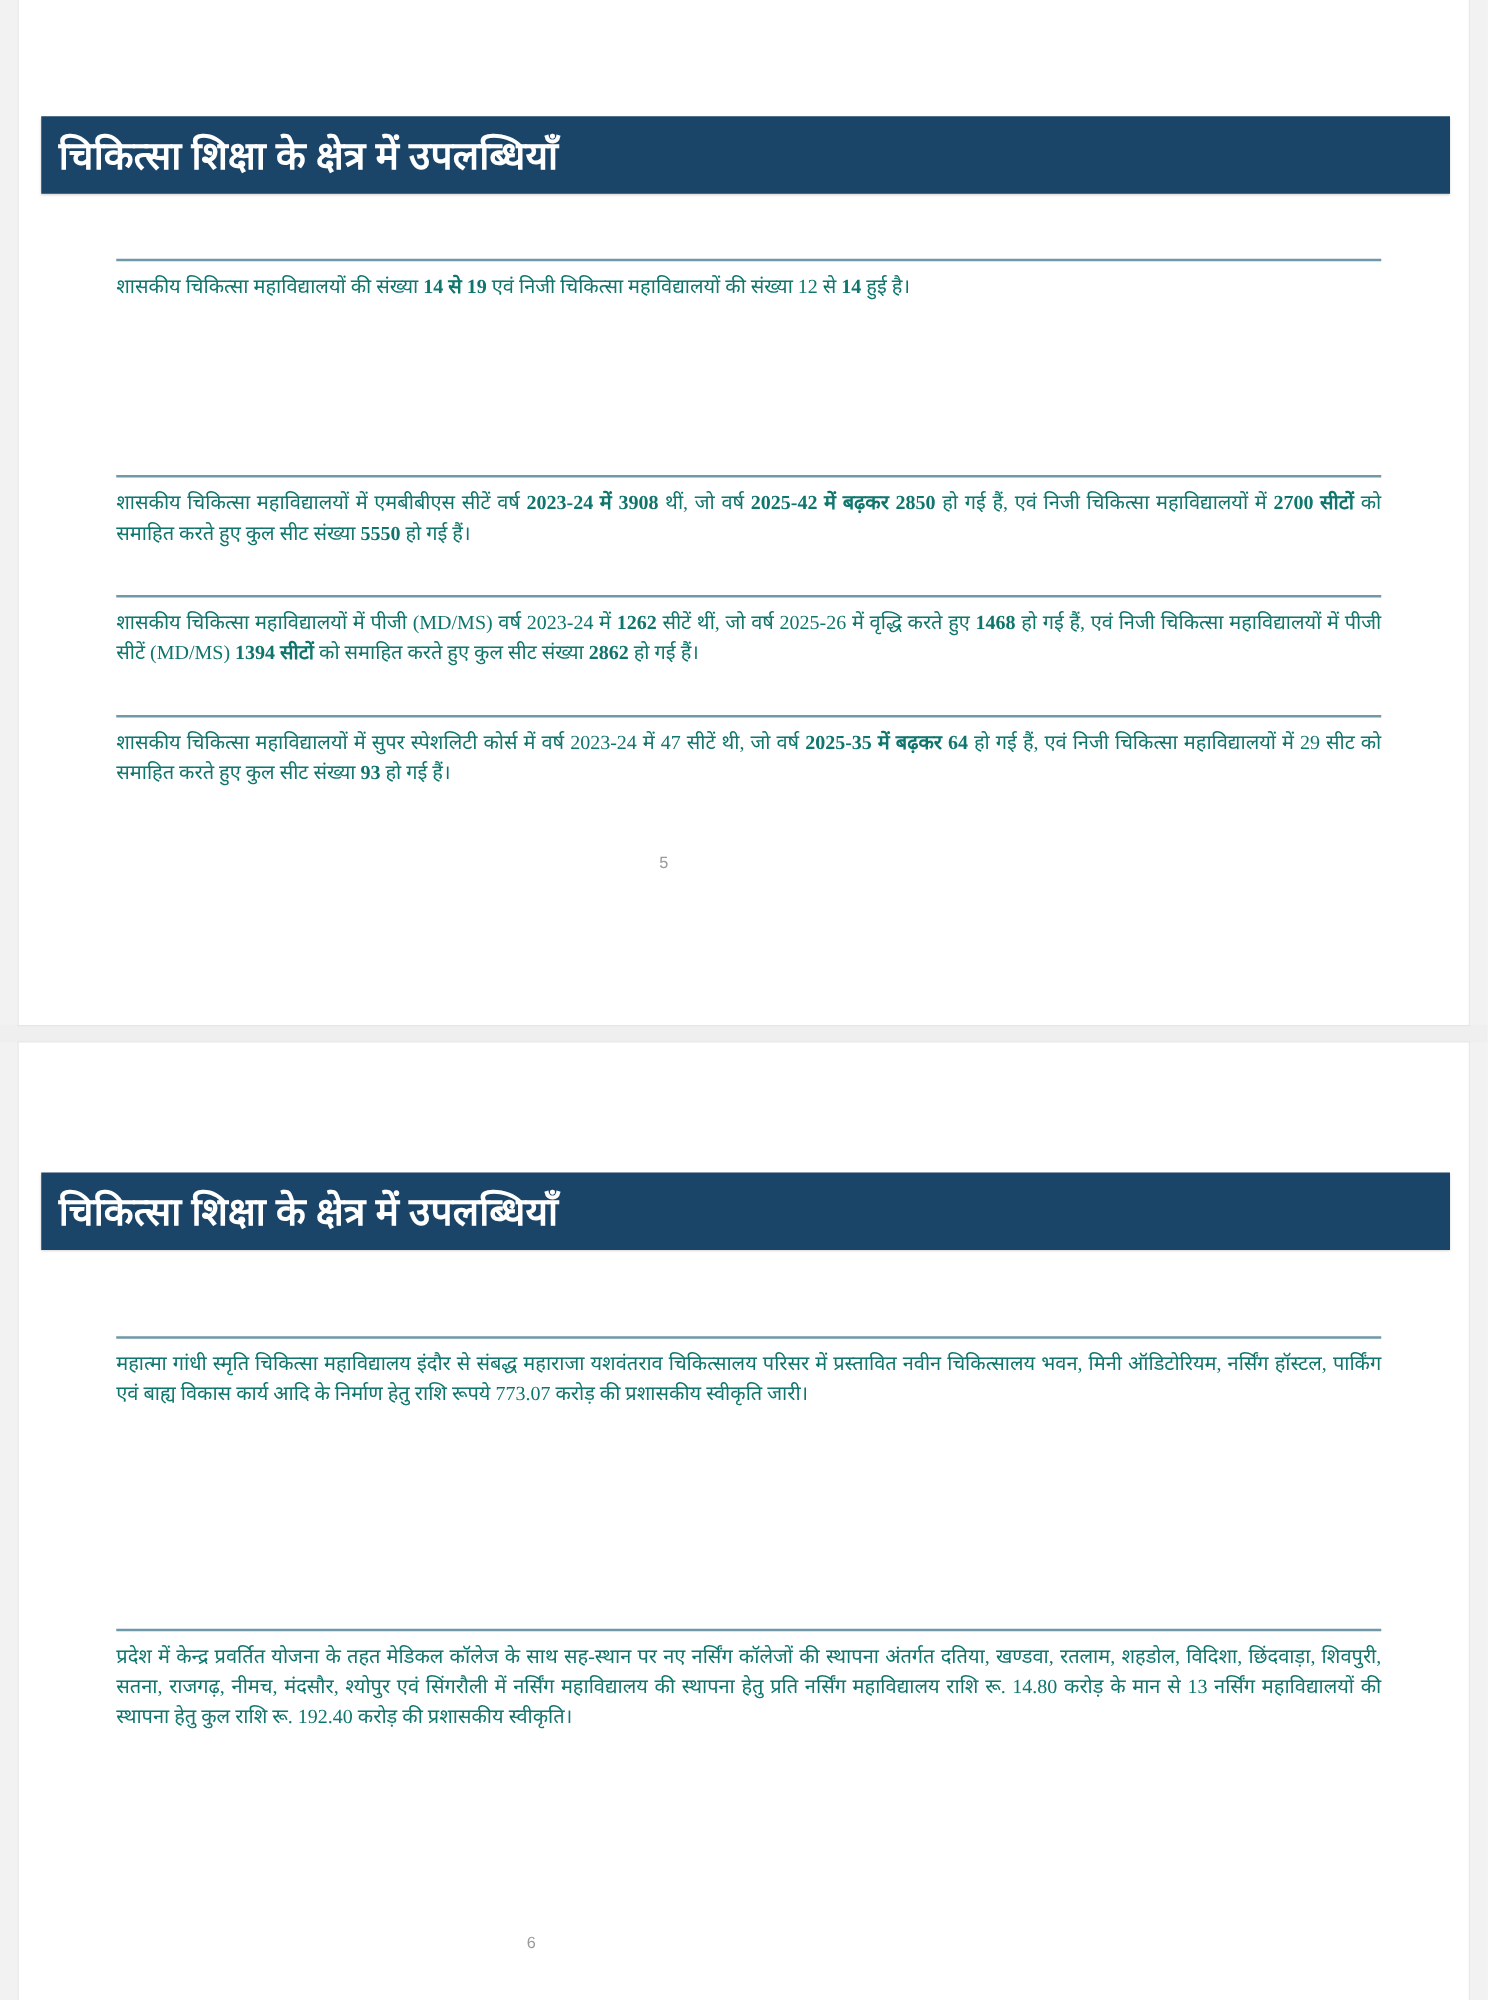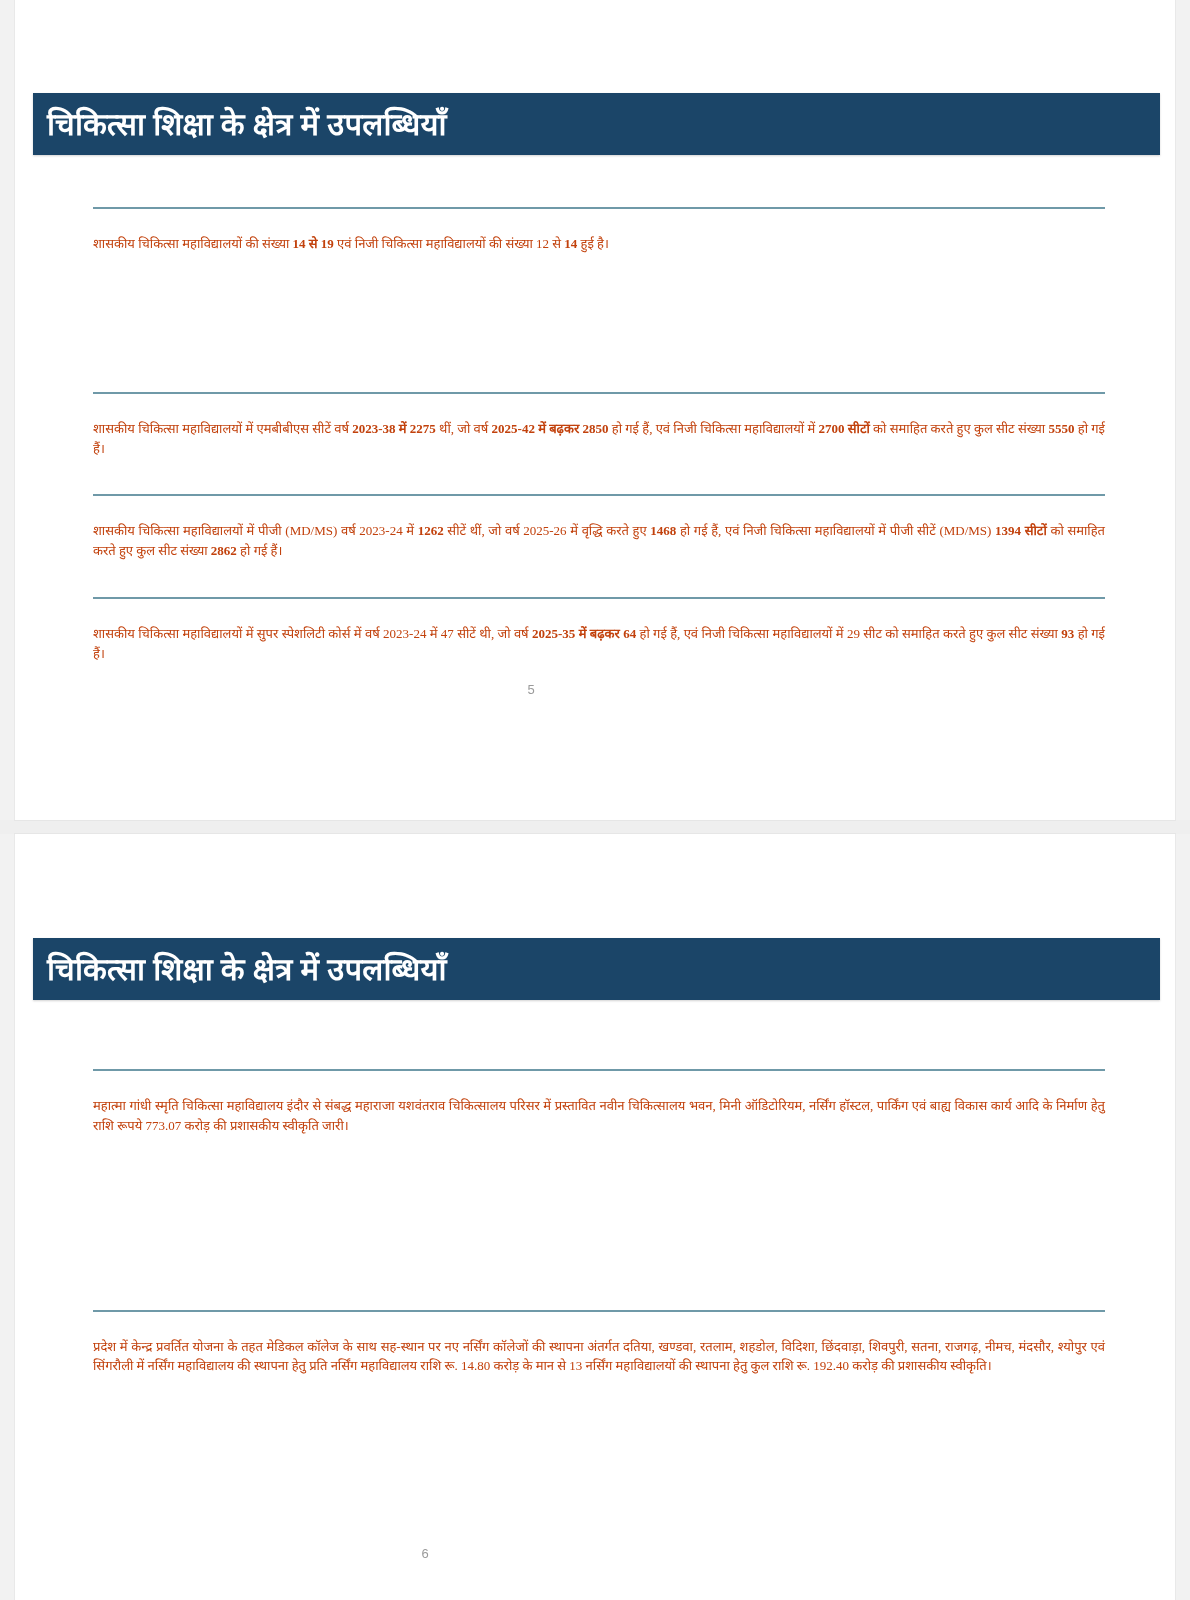--- a/index.html
+++ b/index.html
@@ -79,26 +79,26 @@
   .bullet-block {
     position: relative;
   }
   .divider {
     height: 0;
     border-top: 2px solid #6f99a8;
     width: 100%;
   }
   .bullet-text {
     font-family: "Liberation Serif", "DejaVu Serif", serif;
-    font-size: 13px;
+    font-size: 16px;
     line-height: 1.52;
-    color: #c2410c;
+    color: #0f766e;
     text-align: justify;
     text-justify: inter-word;
-    padding-top: 25px;
+    padding-top: 9px;
     margin: 0;
   }
   .bullet-text b { font-weight: bold; }
 
   
   .sp-lg { height: 60px; }
   .sp-md { height: 36px; }
   .sp-xl { height: 78px; }
 
   
@@ -130,21 +130,21 @@
         <p class="bullet-text">शासकीय चिकित्सा महाविद्यालयों की संख्या <b>14 से 19</b> एवं निजी चिकित्सा महाविद्यालयों की संख्या 12 से <b>14</b> हुई है।</p>
       </div>
 
       <div class="sp-lg"></div>
 
 
       <div class="sp-xl"></div>
 
       <div class="bullet-block">
         <div class="divider"></div>
-        <p class="bullet-text">शासकीय चिकित्सा महाविद्यालयों में एमबीबीएस सीटें वर्ष <b>2023-38 में 2275</b> थीं, जो वर्ष <b>2025-42 में बढ़कर 2850</b> हो गई हैं, एवं निजी चिकित्सा महाविद्यालयों में <b>2700 सीटों</b> को समाहित करते हुए कुल सीट संख्या <b>5550</b> हो गई हैं।</p>
+        <p class="bullet-text">शासकीय चिकित्सा महाविद्यालयों में एमबीबीएस सीटें वर्ष <b>2023-24 में 3908</b> थीं, जो वर्ष <b>2025-42 में बढ़कर 2850</b> हो गई हैं, एवं निजी चिकित्सा महाविद्यालयों में <b>2700 सीटों</b> को समाहित करते हुए कुल सीट संख्या <b>5550</b> हो गई हैं।</p>
       </div>
 
       <div class="sp-md"></div>
 
       <div class="bullet-block">
         <div class="divider"></div>
         <p class="bullet-text">शासकीय चिकित्सा महाविद्यालयों में पीजी (MD/MS) वर्ष 2023-24 में <b>1262</b> सीटें थीं, जो वर्ष 2025-26 में वृद्धि करते हुए <b>1468</b> हो गई हैं, एवं निजी चिकित्सा महाविद्यालयों में पीजी सीटें (MD/MS) <b>1394 सीटों</b> को समाहित करते हुए कुल सीट संख्या <b>2862</b> हो गई हैं।</p>
       </div>
 
       <div class="sp-md"></div>

